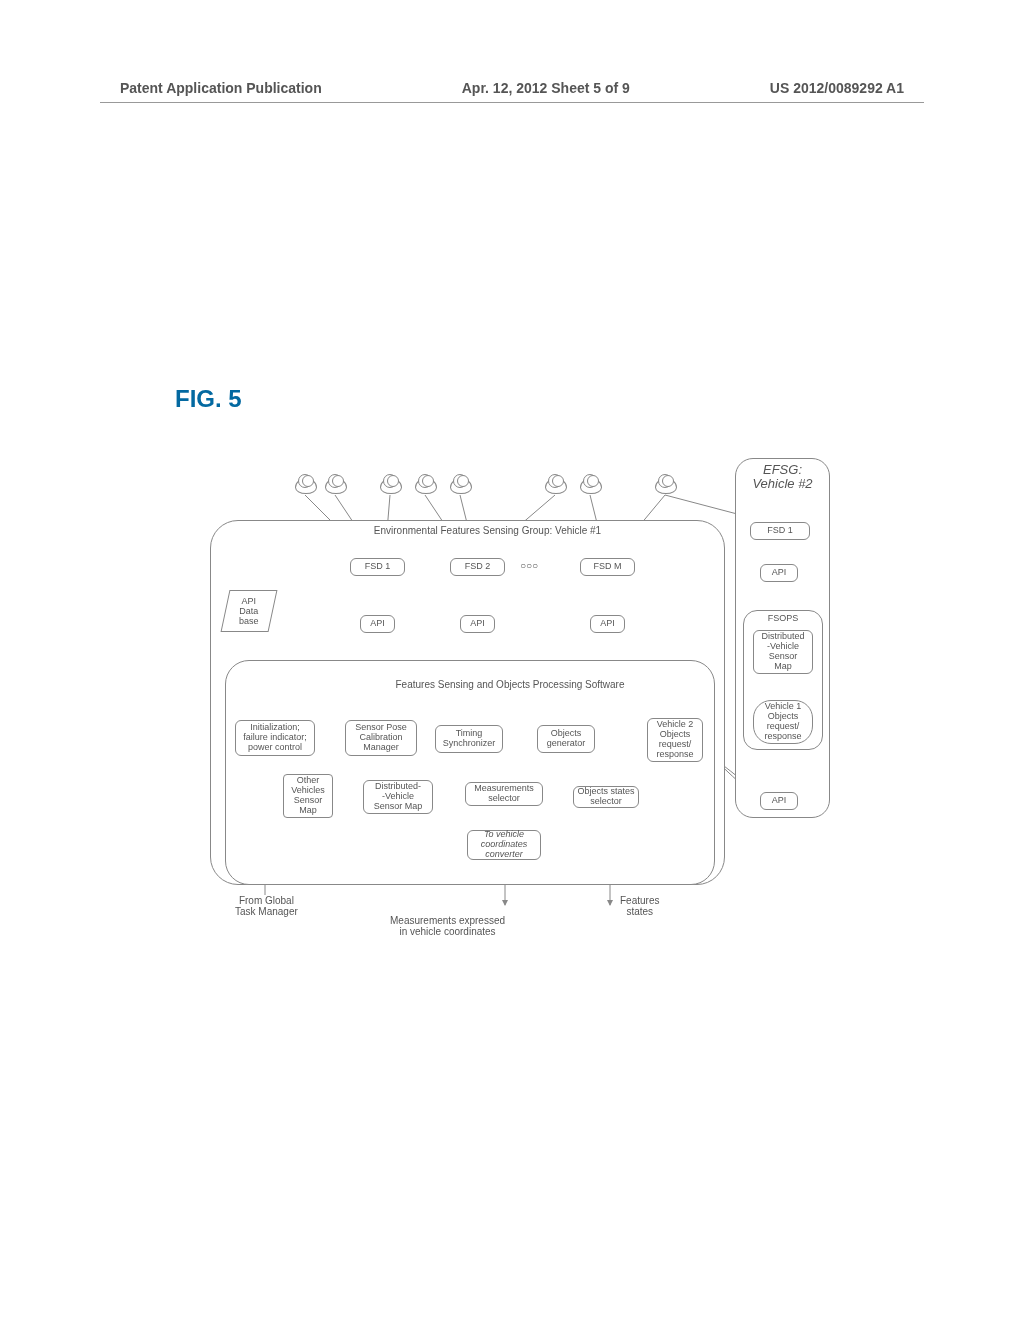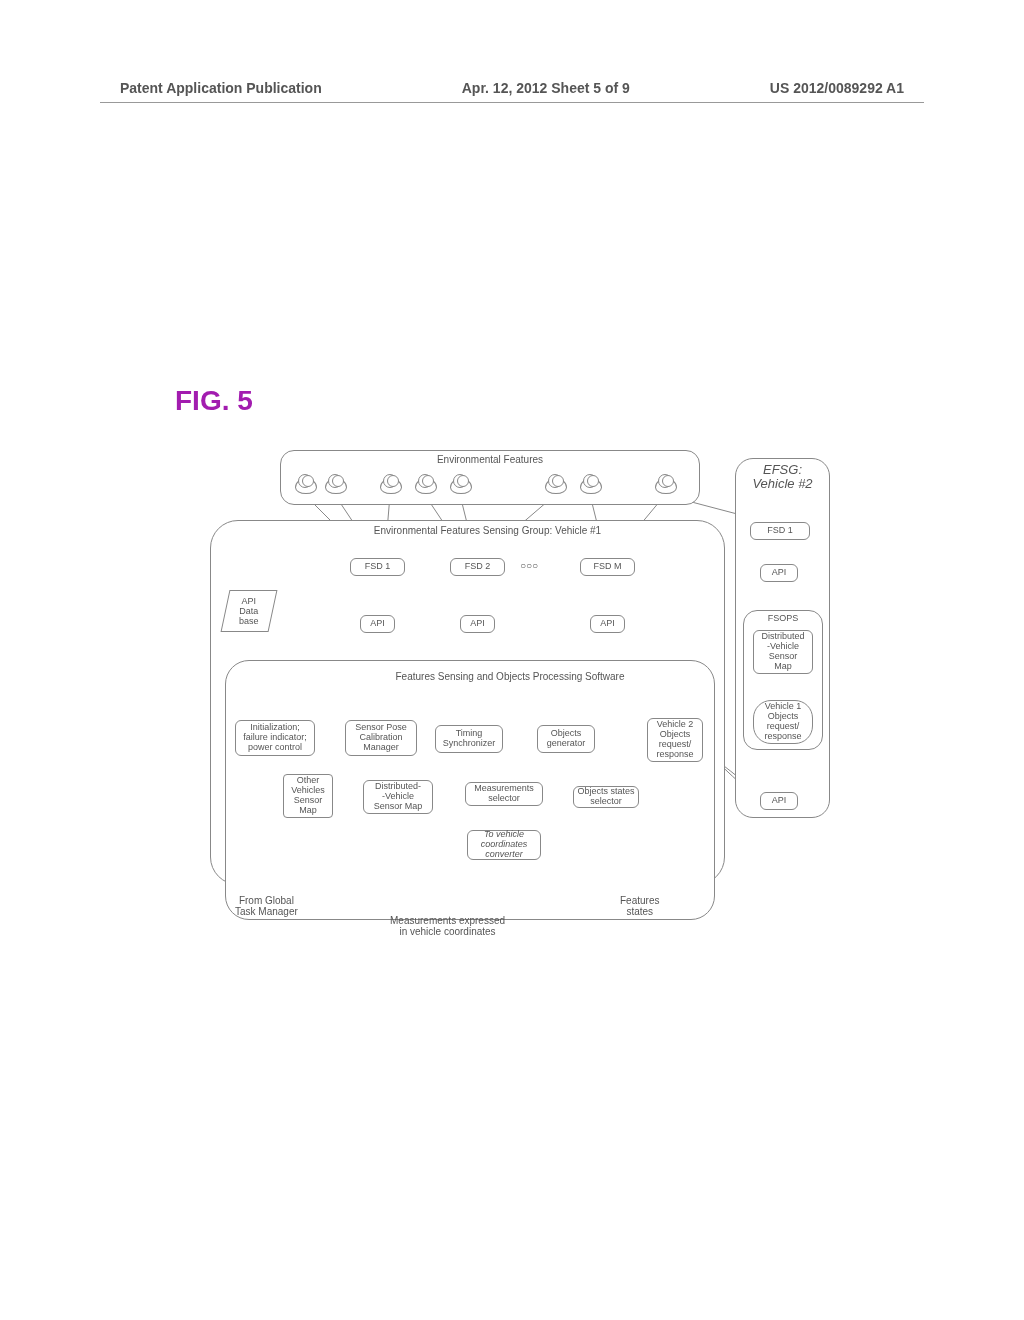--- a/index.html
+++ b/index.html
@@ -21,23 +21,23 @@
     justify-content: space-between;
     font-size: 14px;
     font-weight: bold;
     color: #555;
   }
   .hr { position: absolute; top: 102px; left: 100px; right: 100px; border-top: 1.5px solid #999; }
   .fig-label {
     position: absolute;
     top: 385px;
     left: 175px;
-    font-size: 28px;
+    font-size: 24px;
     font-weight: bold;
-    color: #a21caf;
+    color: #0369a1;
   }
   .diagram {
     position: absolute;
     top: 450px;
     left: 175px;
     width: 700px;
     height: 500px;
   }
   .box {
     position: absolute;
@@ -164,23 +164,20 @@
     <line x1="608" y1="112" x2="608" y2="92" stroke="#888" stroke-width="1" marker-end="url(#ah)"></line>
     <line x1="600" y1="134" x2="600" y2="158" stroke="#888" stroke-width="1" marker-end="url(#ah)"></line>
     <line x1="608" y1="158" x2="608" y2="134" stroke="#888" stroke-width="1" marker-end="url(#ah)"></line>
     <line x1="600" y1="310" x2="600" y2="340" stroke="#888" stroke-width="1" marker-end="url(#ah)"></line>
     <line x1="608" y1="340" x2="608" y2="310" stroke="#888" stroke-width="1" marker-end="url(#ah)"></line>
 
     <path d="M 525 295 Q 560 330 585 350" stroke="#888" stroke-width="1" fill="none" marker-end="url(#ah)"></path>
     <path d="M 585 345 Q 555 320 528 300" stroke="#888" stroke-width="1" fill="none" marker-end="url(#ah)"></path>
   </svg>
 
-  <div class="box rounded-big" style="left:105px; top:0px; width:420px; height:55px; align-items:flex-start; padding-top:3px; border-radius:14px;">
-    <span style="font-size:10px;">Environmental Features</span>
-  </div>
 
   <div class="cloud" style="left:120px; top:28px;"></div>
   <div class="cloud" style="left:150px; top:28px;"></div>
   <div class="cloud" style="left:205px; top:28px;"></div>
   <div class="cloud" style="left:240px; top:28px;"></div>
   <div class="cloud" style="left:275px; top:28px;"></div>
   <div class="cloud" style="left:370px; top:28px;"></div>
   <div class="cloud" style="left:405px; top:28px;"></div>
   <div class="cloud" style="left:480px; top:28px;"></div>
 
@@ -196,21 +193,21 @@
   <div class="api-db" style="left:50px; top:140px; width:48px; height:42px;">
       <span style="transform:skewX(12deg); white-space:pre;">API
 Data
 base</span>
     </div>
 
   <div class="box" style="left:185px; top:165px; width:35px; height:18px;">API</div>
   <div class="box" style="left:285px; top:165px; width:35px; height:18px;">API</div>
   <div class="box" style="left:415px; top:165px; width:35px; height:18px;">API</div>
 
-  <div class="box rounded-big" style="left:50px; top:210px; width:490px; height:260px; align-items:flex-start; padding-top:10px; border-radius:24px;">
+  <div class="box rounded-big" style="left:50px; top:210px; width:490px; height:225px; align-items:flex-start; padding-top:18px; border-radius:24px;">
     <span style="font-size:10px; margin-left:80px;">Features Sensing and Objects Processing Software</span>
   </div>
 
   <div class="box" style="left:60px; top:270px; width:80px; height:36px; white-space:pre;">Initialization;
 failure indicator;
 power control</div>
   <div class="box" style="left:170px; top:270px; width:72px; height:36px; white-space:pre;">Sensor Pose
 Calibration
 Manager</div>
   <div class="box" style="left:260px; top:275px; width:68px; height:28px; white-space:pre;">Timing

